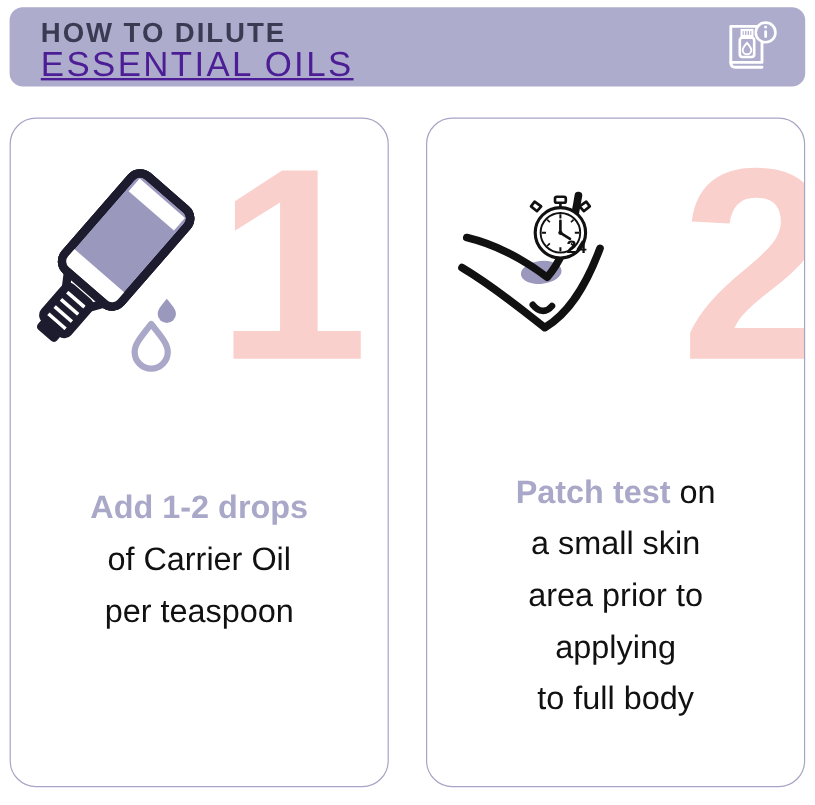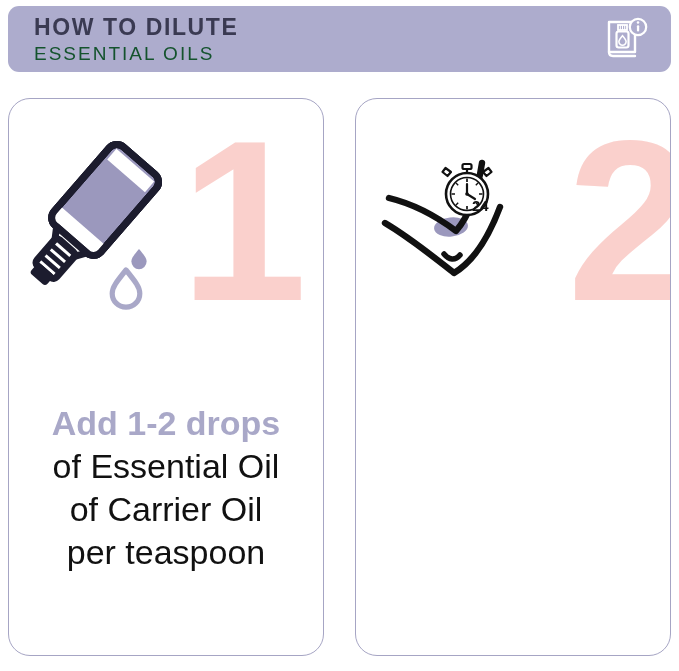--- a/index.html
+++ b/index.html
@@ -41,26 +41,27 @@
   }
   .header-title {
     font-size: 23px;
     font-weight: bold;
     letter-spacing: 1.6px;
     color: #3a3a52;
     line-height: 26px;
     white-space: nowrap;
   }
   .header-subtitle {
-    font-size: 19px;
+    font-size: 29px;
     font-weight: normal;
     letter-spacing: 2.0px;
-    color: #14532d;
+    color: #4c1d95;
     line-height: 28px;
     white-space: nowrap;
+    text-decoration: underline;
   }
   .header-icon {
     position: absolute;
     right: 22px;
     top: 10px;
     width: 46px;
     height: 46px;
   }
 
   
@@ -118,21 +119,21 @@
   }
   .illus-bottle { left: 18px; top: 38px; }
   .illus-arm    { left: 22px; top: 44px; }
 
   
   .caption {
     position: absolute;
     left: 0;
     right: 0;
     text-align: center;
-    font-size: 34px;
+    font-size: 27px;
     line-height: 43px;
     color: #111111;
     padding: 0 6px;
     box-sizing: border-box;
   }
   .caption-1 { top: 303px; }
   .caption-2 { top: 290px; }
   .cap-accent {
     color: #a9a8c8;
     font-weight: bold;
@@ -204,21 +205,20 @@
 
             <path d="M112 112 c5.5 6.6 7.6 9.2 7.6 12.6 a7.6 7.6 0 0 1 -15.2 0 c0 -3.4 2.1 -6 7.6 -12.6 z" fill="#9b98bd"></path>
 
             <path d="M99 133 c10 12.4 13.8 17.2 13.8 23.4 a13.8 13.8 0 0 1 -27.6 0 c0 -6.2 3.8 -11 13.8 -23.4 z" fill="#ffffff" stroke="#a9a8c8" stroke-width="5.2" stroke-linejoin="round"></path>
           </svg>
         </div>
       </div>
 
       <div class="caption caption-1">
         <span class="cap-line cap-accent">Add 1-2 drops</span>
-        <span class="cap-line">of Essential Oil</span>
         <span class="cap-line">of Carrier Oil</span>
         <span class="cap-line">per teaspoon</span>
       </div>
     </div>
 
     <div class="card card-2">
 
       <div class="card-art">
 
         <div class="step-number num-2">2</div>
@@ -257,16 +257,23 @@
               <line x1="89" y1="51" x2="89" y2="41" stroke="#111111" stroke-width="2.2" stroke-linecap="round"></line>
               <line x1="89" y1="51" x2="97" y2="56" stroke="#111111" stroke-width="2.2" stroke-linecap="round"></line>
               <circle cx="89" cy="51" r="1.8" fill="#111111"></circle>
 
               <text x="94" y="68" font-family="Liberation Sans, sans-serif" font-size="15" font-weight="bold" fill="#111111">24</text>
             </g>
           </svg>
         </div>
       </div>
 
+      <div class="caption caption-2">
+        <span class="cap-line"><span class="cap-accent">Patch test</span><span> on</span></span>
+        <span class="cap-line">a small skin</span>
+        <span class="cap-line">area prior to</span>
+        <span class="cap-line">applying</span>
+        <span class="cap-line">to full body</span>
+      </div>
     </div>
 
   </div>
 </div>
 
 </body></html>

